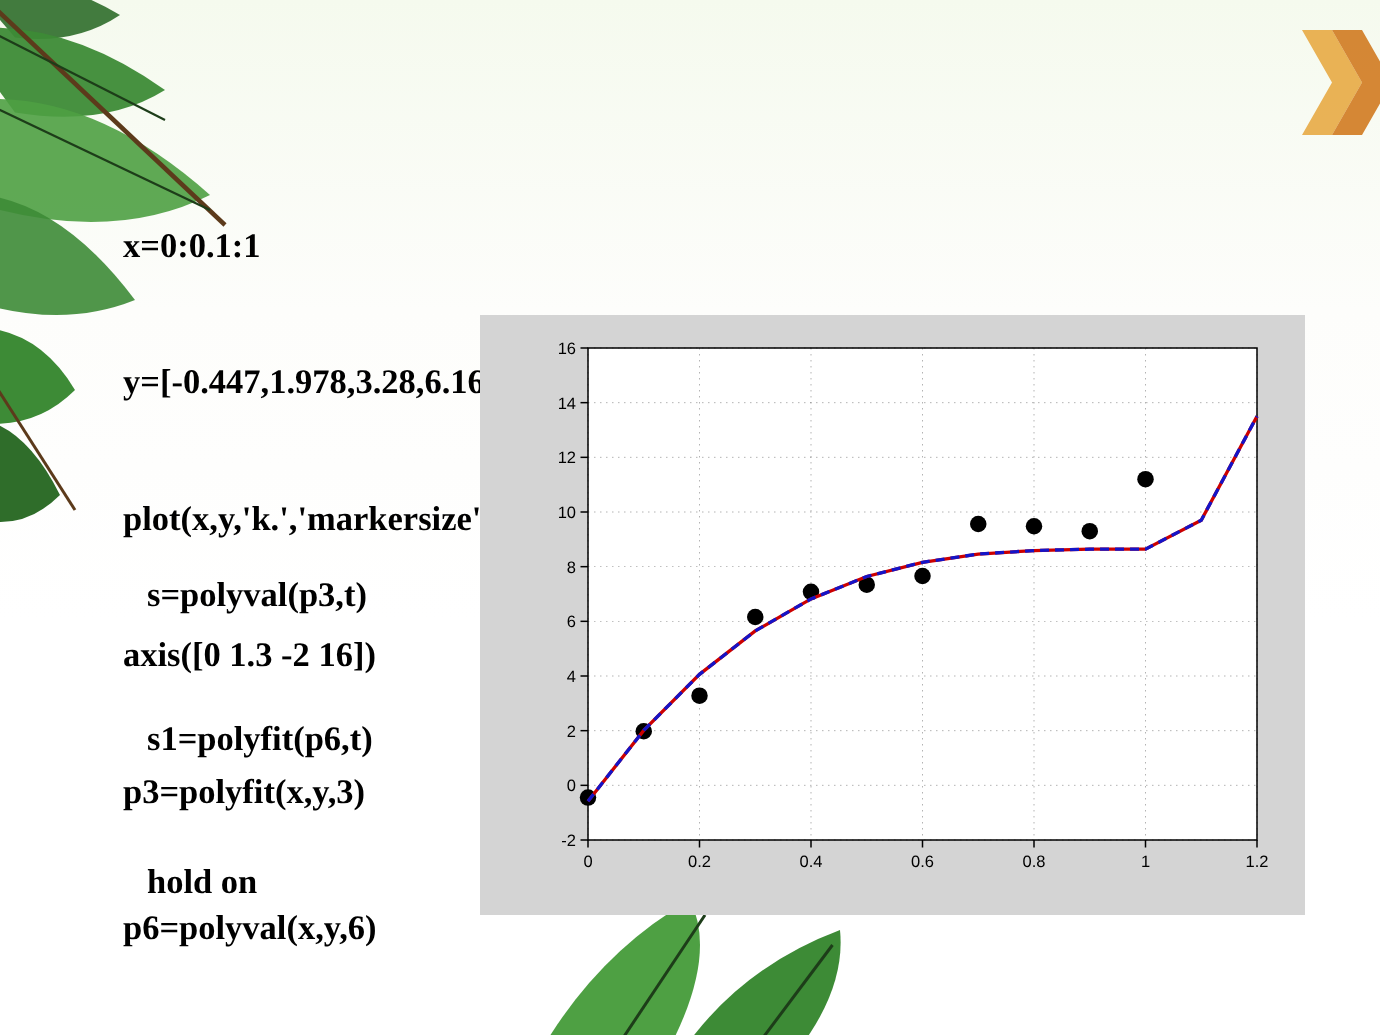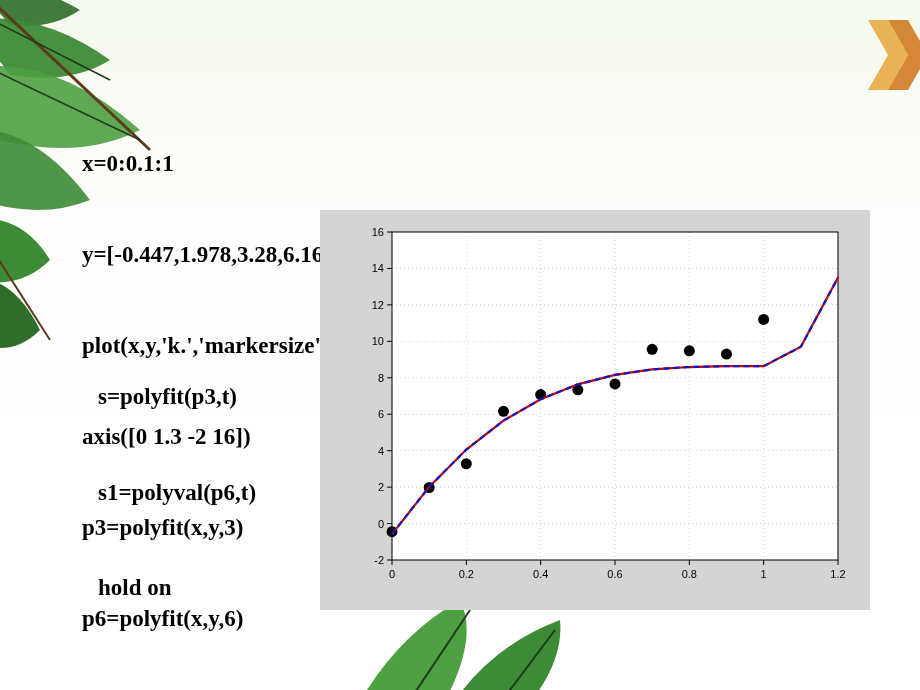--- a/index.html
+++ b/index.html
@@ -134,26 +134,26 @@
     <path d="M0,0 L20,35 L0,70 L20,70 L40,35 L20,0 Z" fill="#e6a43a" opacity="0.85"></path>
     <path d="M20,0 L40,35 L20,70 L40,70 L60,35 L40,0 Z" fill="#d07a20" opacity="0.9"></path>
   </svg>
 
   <div class="code-block">
     <span class="line">x=0:0.1:1</span>
     <span class="line">y=[-0.447,1.978,3.28,6.16,7.08,7.34,7.66,9.56,9.48,9.3,11.2]</span>
     <span class="line">plot(x,y,'k.','markersize',25)</span>
     <span class="line">axis([0 1.3 -2 16])</span>
     <span class="line">p3=polyfit(x,y,3)</span>
-    <span class="line">p6=polyfit(x,y,6)</span>
+    <span class="line">p6=polyval(x,y,6)</span>
   </div>
 
   <div class="code-block2">
-    <span class="line">s=polyfit(p3,t)</span>
-    <span class="line">s1=polyval(p6,t)</span>
+    <span class="line">s=polyval(p3,t)</span>
+    <span class="line">s1=polyfit(p6,t)</span>
     <span class="line">hold on</span>
     
     
     
   </div>
 
   <div class="chart-panel">
     <div class="chart-inner">
       <svg class="chart-svg" id="chartsvg" width="500" height="370">
           <rect x="42" y="12" width="446" height="328" fill="#ffffff" stroke="#000" stroke-width="1"></rect>

